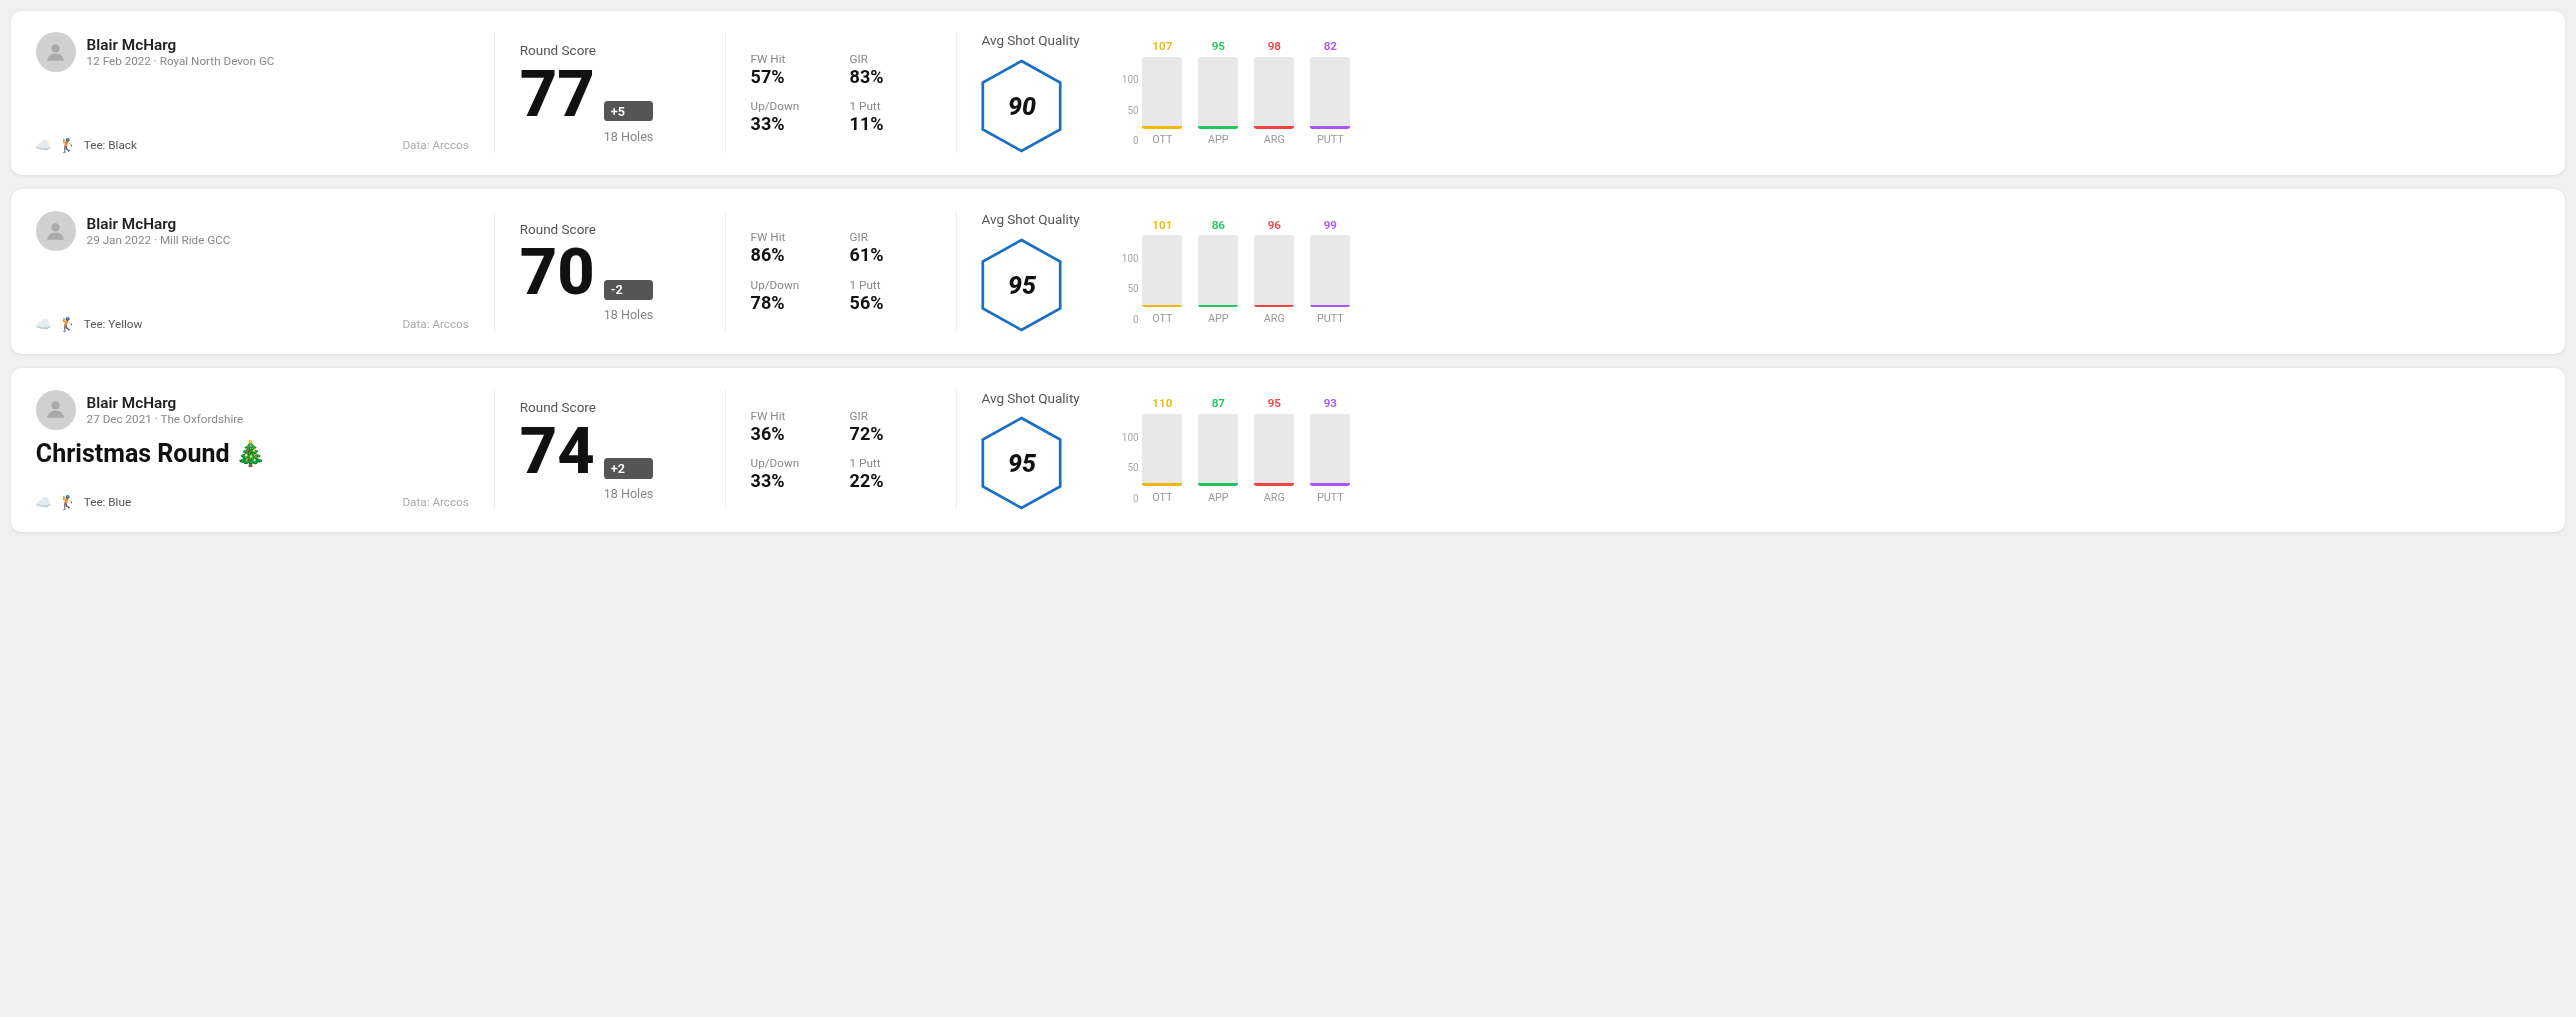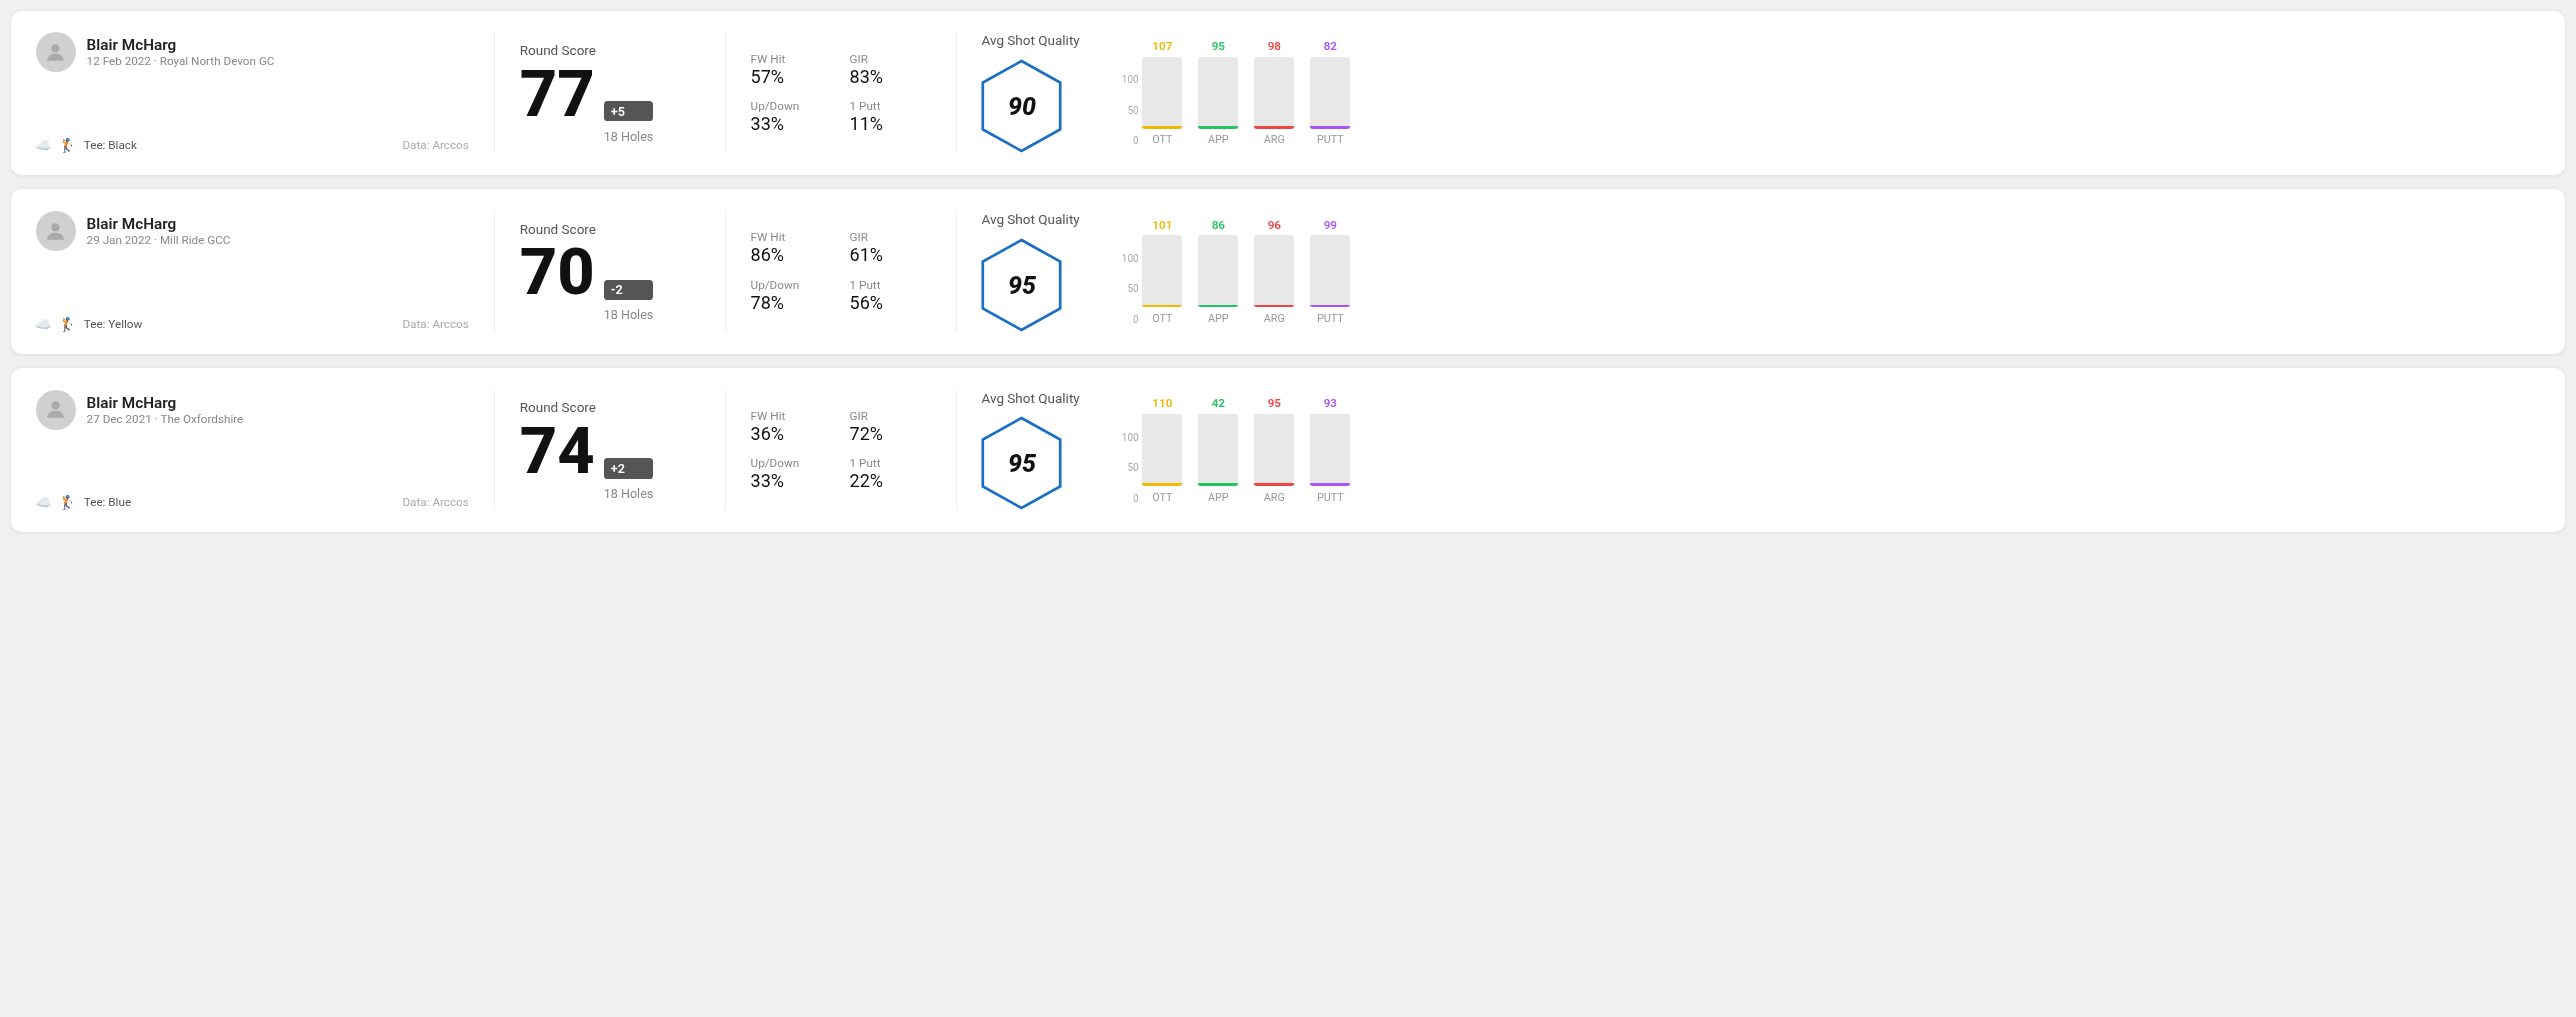--- a/index.html
+++ b/index.html
@@ -174,21 +174,21 @@
       gap: 12.6px 18px;
     }
 
     .stat-item .stat-label {
       font-size: 11.7px;
       color: #888;
     }
 
     .stat-item .stat-value {
       font-size: 18px;
-      font-weight: 400;
+      font-weight: 700;
       color: #111;
     }
 
     
     .card-quality {
       width: 126px;
       flex-shrink: 0;
       display: flex;
       flex-direction: column;
       justify-content: center;
@@ -559,20 +559,21 @@
               <svg class="avatar-icon" viewBox="0 0 24 24">
                 <circle cx="12" cy="8" r="4" fill="#aaa"></circle>
                 <path d="M4 20c0-4 3.6-7 8-7s8 3 8 7" fill="#aaa"></path>
               </svg>
             </div>
             <div class="player-info">
               <div class="player-name">Blair McHarg</div>
               <div class="player-meta">27 Dec 2021 · The Oxfordshire</div>
             </div>
           </div>
+          <div class="round-title">Christmas Round 🎄</div>
         </div>
         <div class="card-footer">
           <div class="tee-info">
             <span class="weather-icon">☁️</span>
             <span class="tee-icon">🏌</span>
             <span>Tee: Blue</span>
           </div>
           <div class="data-source">Data: Arccos</div>
         </div>
       </div>
@@ -637,21 +638,21 @@
     <div class="chart-bars-row">
       <div class="chart-group">
         <span class="bar-value-label" style="color:#f0b800">110</span>
         <div class="bar-container">
           <div class="bar-fill" style="height:52px; background:#e8e8e8;"></div>
           <div class="bar-line" style="background:#f0b800;"></div>
         </div>
         <span class="chart-x-label">OTT</span>
       </div>
       <div class="chart-group">
-        <span class="bar-value-label" style="color:#22c55e">42</span>
+        <span class="bar-value-label" style="color:#22c55e">87</span>
         <div class="bar-container">
           <div class="bar-fill" style="height:42px; background:#e8e8e8;"></div>
           <div class="bar-line" style="background:#22c55e;"></div>
         </div>
         <span class="chart-x-label">APP</span>
       </div>
       <div class="chart-group">
         <span class="bar-value-label" style="color:#ef4444">95</span>
         <div class="bar-container">
           <div class="bar-fill" style="height:45px; background:#e8e8e8;"></div>

